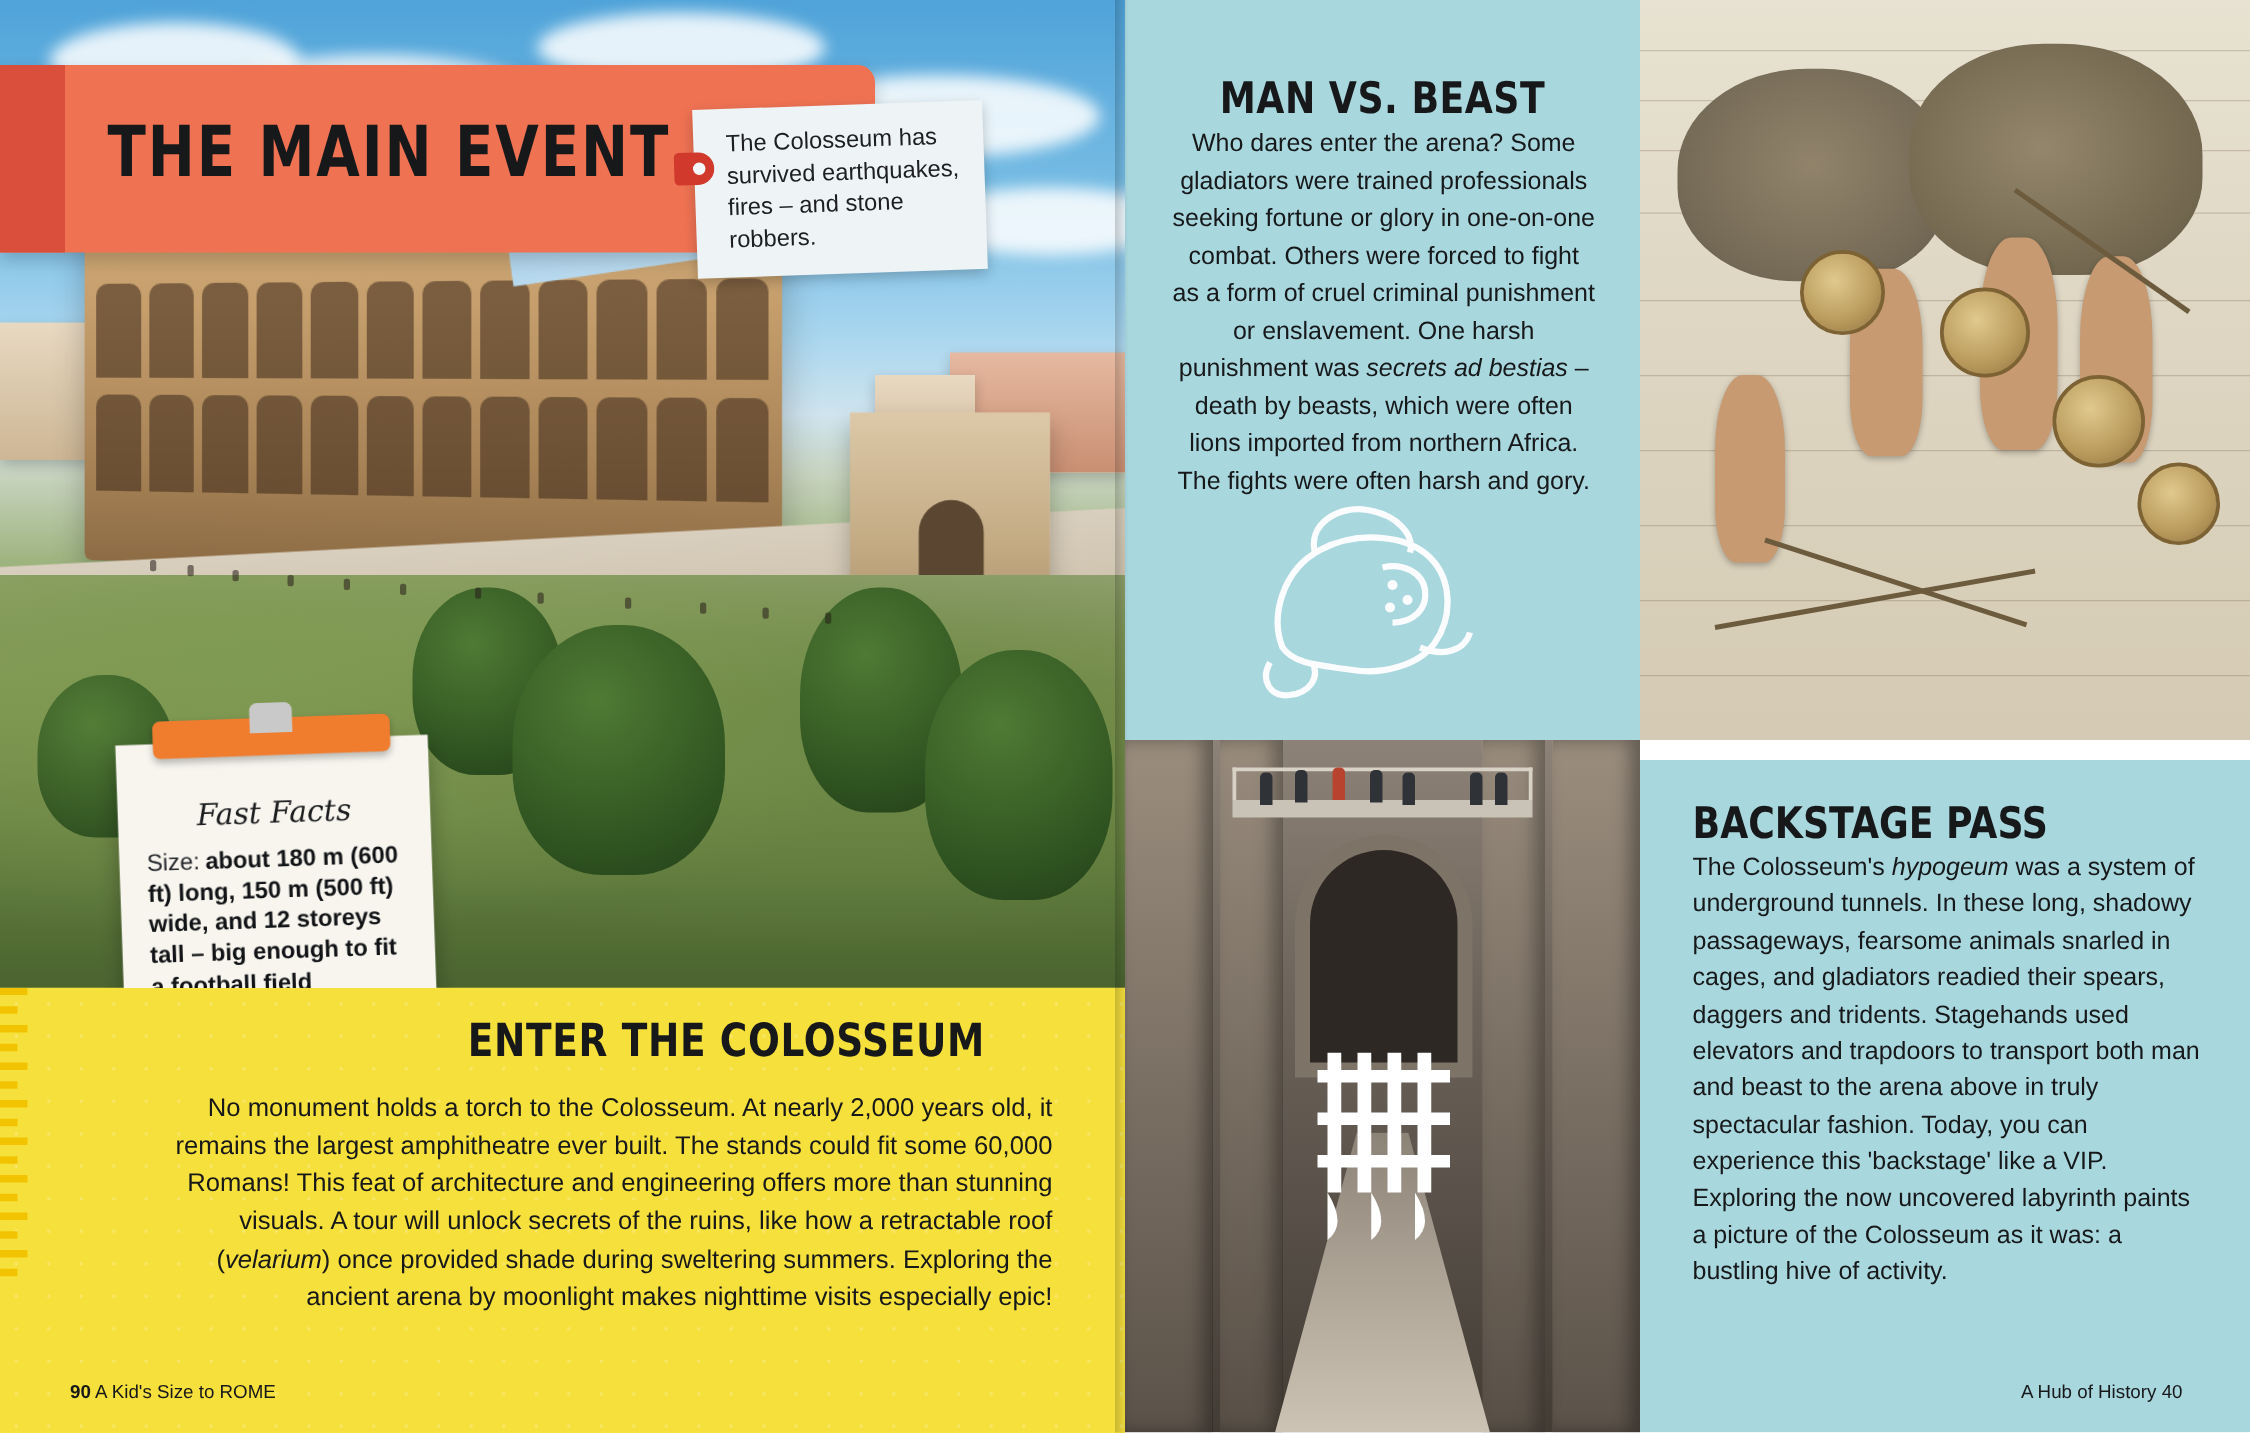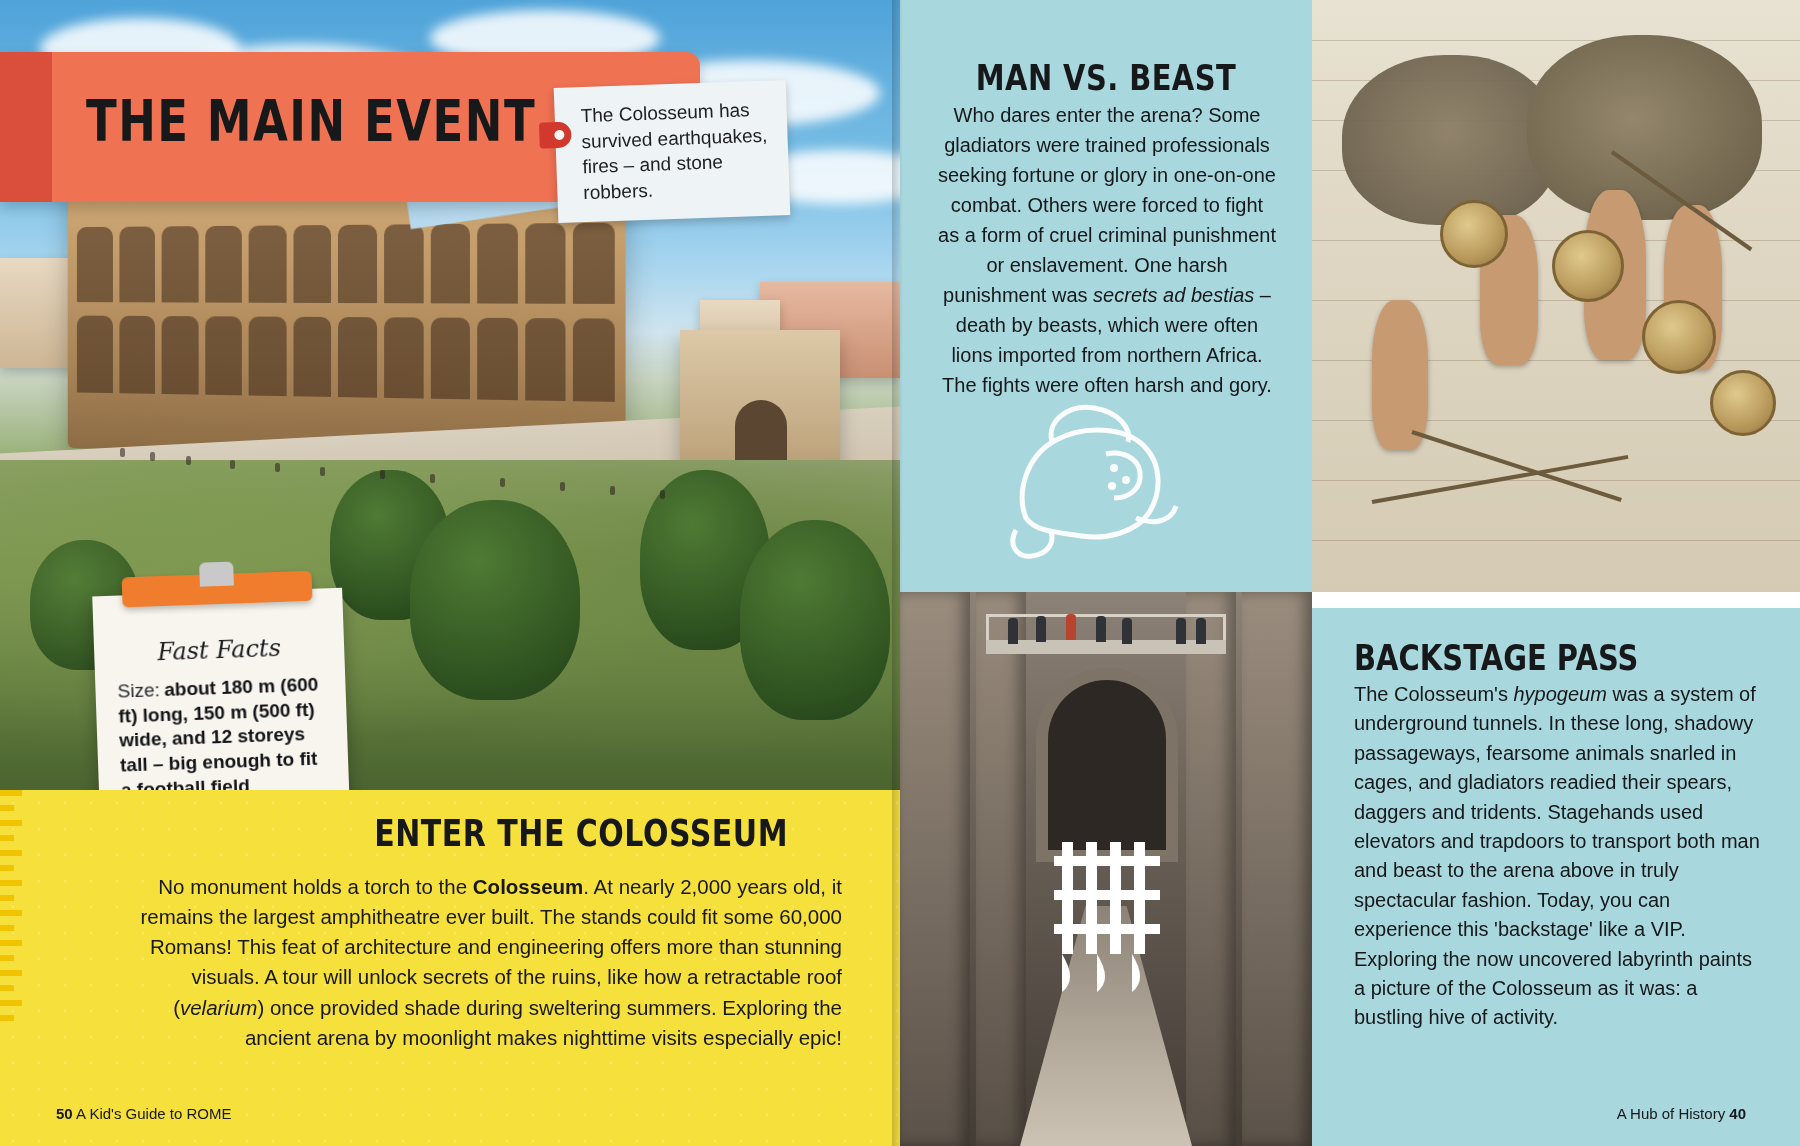--- a/index.html
+++ b/index.html
@@ -291,21 +291,21 @@
   .lift-graphic {
     position:absolute; left:148px; top:250px; width:118px; height:150px;
   }
 
   .gutter-shadow {
     position:absolute; left:892px; top:0; width:18px; height:1146px;
     background:linear-gradient(90deg, rgba(0,0,0,0.18), rgba(0,0,0,0) 60%);
     pointer-events:none;
   }
   i { font-style:italic; }
-  b { font-weight:bold; }
+  b { font-weight:normal; }
 </style>
 </head>
 <body>
 
 <div class="spread">
 
   <div class="left-page">
 
     <div class="photo">
       <div class="cloud" style="left:40px; top:18px; width:200px; height:62px;"></div>
@@ -429,22 +429,22 @@
         <span></span>
           <span></span>
           <span></span>
           <span></span>
       </div>
       <div class="enter-head">ENTER THE COLOSSEUM</div>
       <div class="enter-body">
         <span>No monument holds a torch to the </span><b>Colosseum</b><span>. At nearly 2,000 years old, it remains the largest amphitheatre ever built. The stands could fit some 60,000 Romans! This feat of architecture and engineering offers more than stunning visuals. A tour will unlock secrets of the ruins, like how a retractable roof (</span><i>velarium</i><span>) once provided shade during sweltering summers. Exploring the ancient arena by moonlight makes nighttime visits especially epic!</span>
       </div>
       <div class="folio-left">
-        <b>50</b>
-        <span>A Kid's Guide to ROME</span>
+        <b>90</b>
+        <span>A Kid's Size to ROME</span>
       </div>
     </div>
   </div>
 
   <div class="right-page">
 
     <div class="panel-teal-tl">
       <div class="mvb-head">MAN VS. BEAST</div>
       <div class="mvb-body">
         <span>Who dares enter the arena? Some gladiators were trained professionals seeking fortune or glory in one-on-one combat. Others were forced to fight as a form of cruel criminal punishment or enslavement. One harsh punishment was </span><i>secrets ad bestias</i><span> – death by beasts, which were often lions imported from northern Africa. The fights were often harsh and gory.</span>

